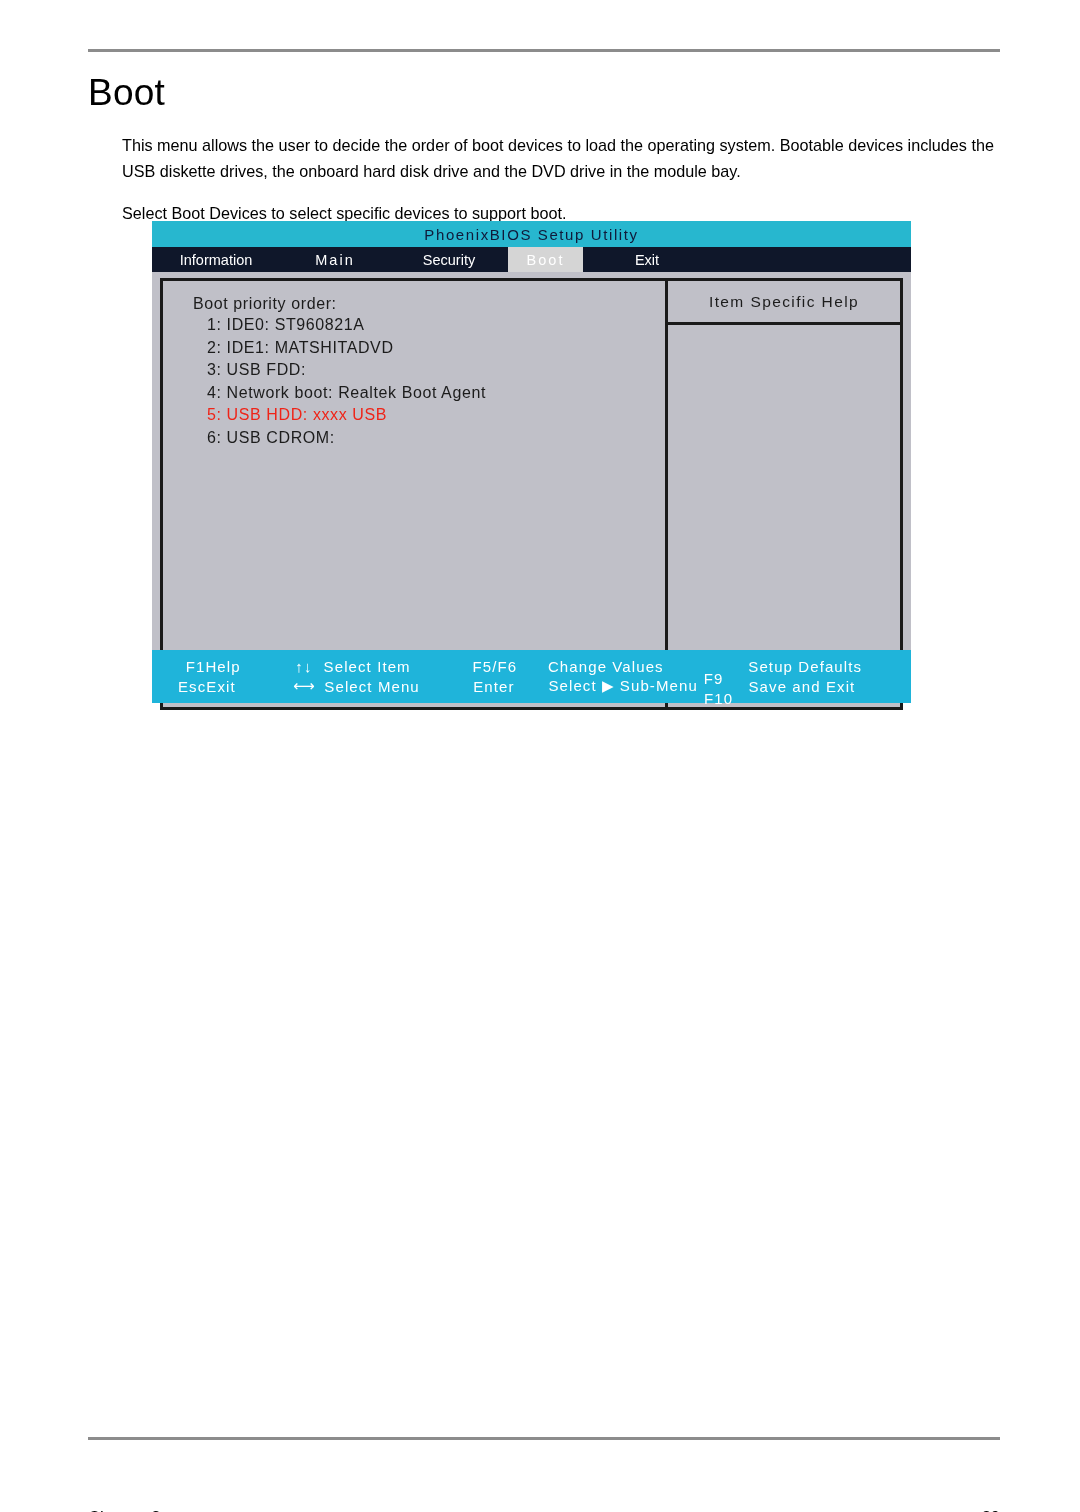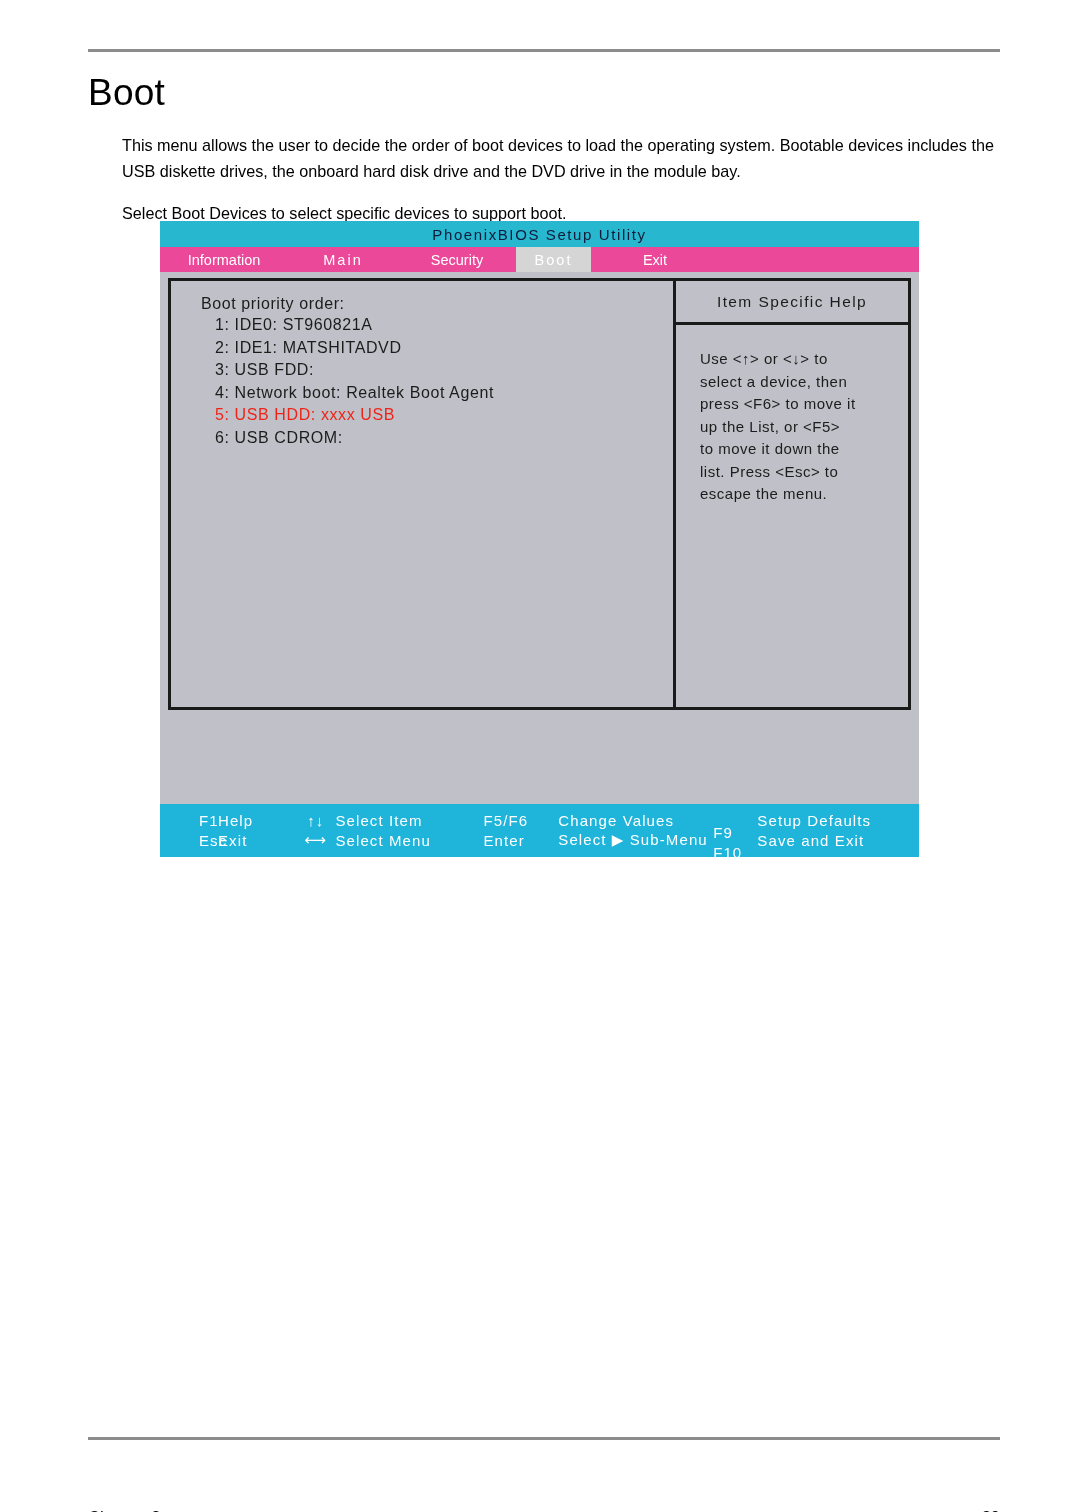--- a/index.html
+++ b/index.html
@@ -57,44 +57,44 @@
     width: 912px;
     display: flex;
     justify-content: space-between;
     align-items: baseline;
     font-size: 16.5px;
   }
 
   
   .bios {
     position: absolute;
-    left: 160px;
+    left: 152px;
     top: 221px;
     width: 759px;
-    height: 636px;
+    height: 482px;
     background: #c0c0c8;
     box-sizing: border-box;
   }
 
   .bios-titlebar {
     height: 26px;
     background: #27b7cf;
     display: flex;
     align-items: center;
     justify-content: center;
   }
   .bios-titlebar .txt {
     font-size: 15px;
     letter-spacing: 1.6px;
     color: #101a3a;
   }
 
   .bios-tabs {
     height: 25px;
-    background: #ec4899;
+    background: #0f172a;
     display: flex;
     align-items: stretch;
     position: relative;
   }
   .bios-tab {
     display: flex;
     align-items: center;
     justify-content: center;
     color: #ffffff;
     font-size: 14.5px;
@@ -190,21 +190,21 @@
   }
   .status-row {
     display: flex;
     align-items: center;
     height: 20px;
     color: #ffffff;
     font-size: 15px;
     letter-spacing: 1.1px;
     white-space: nowrap;
   }
-  .status-row .k   { width: 58px; text-align: right; padding-left: 39px; box-sizing: border-box; }
+  .status-row .k   { width: 58px; text-align: right; padding-left: 26px; box-sizing: border-box; }
   .status-row .v   { width: 92px; }
   .status-row .k2  { width: 46px; text-align: center; }
   .status-row .v2  { width: 174px; }
   .status-row .k3  { width: 88px; }
   .status-row .v3  { width: 182px; }
   .status-row .k4  { width: 52px; margin-top: 24px; }
   .status-row .v4  { width: 190px; }
 </style>
 </head>
 <body>
@@ -250,29 +250,20 @@
           <li>2: IDE1: MATSHITADVD</li>
           <li>3: USB FDD:</li>
           <li>4: Network boot: Realtek Boot Agent</li>
           <li class="highlight">5: USB HDD: xxxx USB</li>
           <li>6: USB CDROM:</li>
         </ul>
       </div>
 
       <div class="panel-right">
         <div class="help-title">Item Specific Help</div>
-        <div class="help-body">
-          <p>Use &lt;↑&gt; or &lt;↓&gt; to</p>
-          <p>select a device, then</p>
-          <p>press &lt;F6&gt; to move it</p>
-          <p>up the List, or &lt;F5&gt;</p>
-          <p>to move it down the</p>
-          <p>list. Press &lt;Esc&gt; to</p>
-          <p>escape the menu.</p>
-        </div>
       </div>
 
     </div>
   </div>
 
   <div class="bios-statusbar">
     <div class="status-row">
       <span class="k">F1</span>
       <span class="v">Help</span>
       <span class="k2">↑↓</span>

